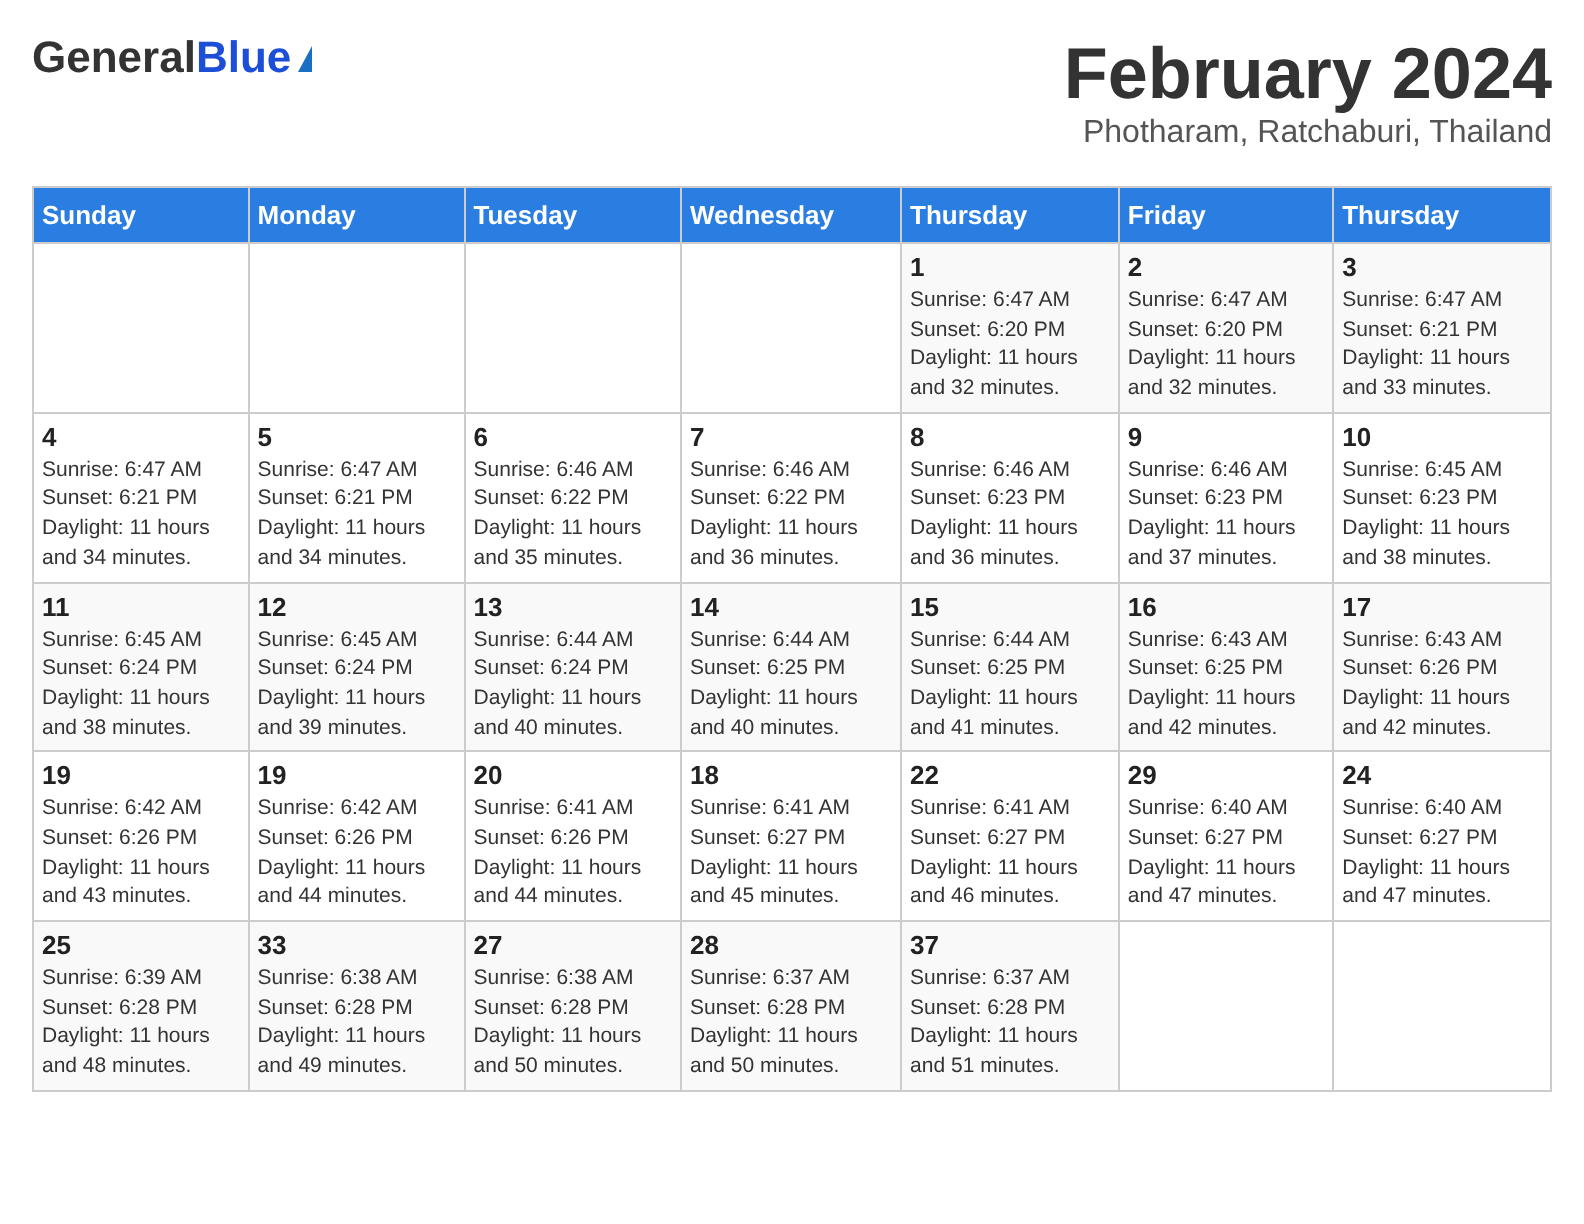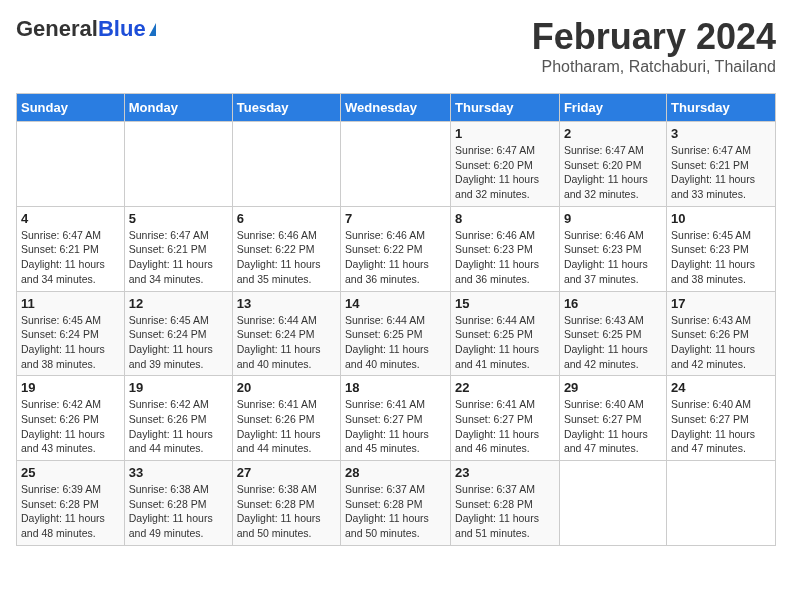--- a/index.html
+++ b/index.html
@@ -315,21 +315,21 @@
 and 50 minutes.</div>
         </td>
         <td>
           <div class="day-num">28</div>
           <div class="day-info" style="white-space: pre-line;">Sunrise: 6:37 AM
 Sunset: 6:28 PM
 Daylight: 11 hours
 and 50 minutes.</div>
         </td>
         <td>
-          <div class="day-num">23</div>
+          <div class="day-num">37</div>
           <div class="day-info" style="white-space: pre-line;">Sunrise: 6:37 AM
 Sunset: 6:28 PM
 Daylight: 11 hours
 and 51 minutes.</div>
         </td>
         <td class="empty"></td>
         <td class="empty"></td>
       </tr>
     </tbody>
 </table>

